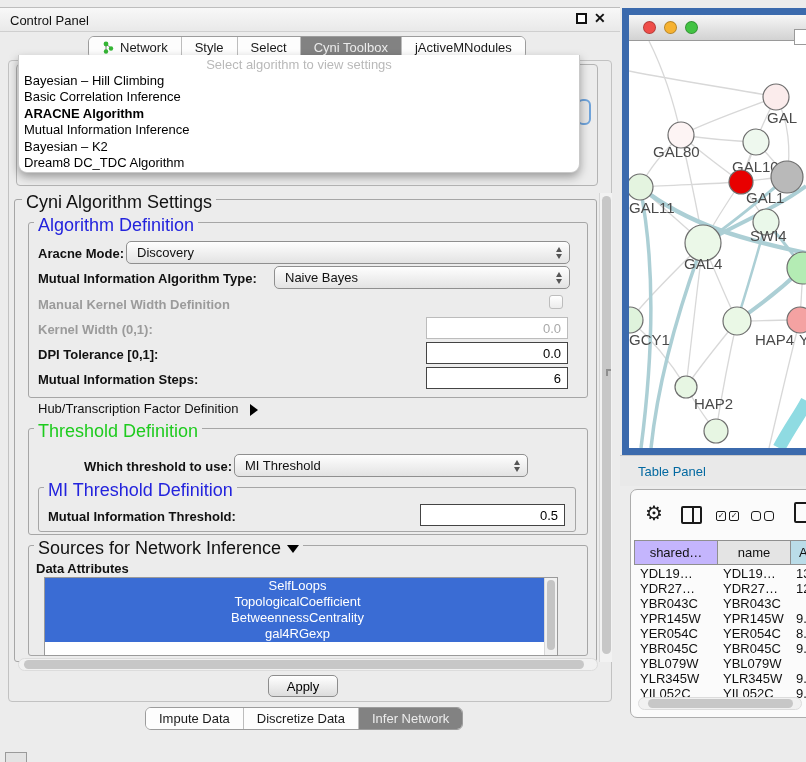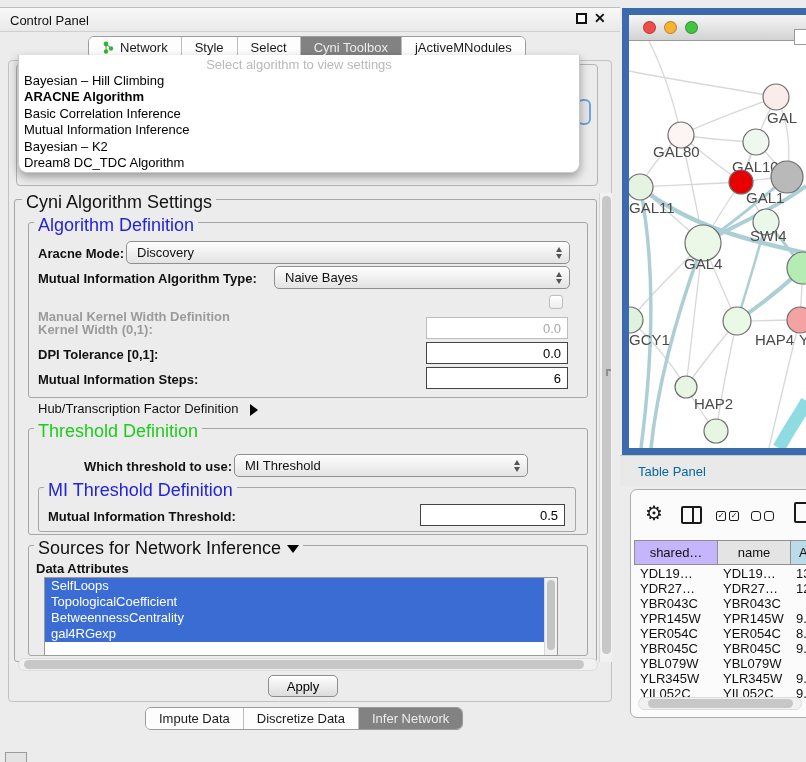--- a/index.html
+++ b/index.html
@@ -55,21 +55,21 @@
 
   .checkbox { width:14px; height:14px; border:1px solid #bdbdbd; border-radius:3px; background:linear-gradient(#fff,#ececec); }
 
   .exp-right { display:inline-block; width:0; height:0; border-top:6px solid transparent; border-bottom:6px solid transparent;
                border-left:8px solid #000; margin-left:8px; vertical-align:middle; }
   .exp-down { display:inline-block; width:0; height:0; border-left:6px solid transparent; border-right:6px solid transparent;
               border-top:8px solid #000; margin-left:6px; vertical-align:middle; }
 
   #attr-list { left:44px; top:577px; width:514px; height:79px; background:#fff; border:1px solid #9a9a9a; overflow:hidden; }
   .attr-item { height:16px; line-height:16px; font-size:13px; color:#fff; background:#3a6cd4; padding-left:6px;
-               width:calc(100% - 13px); white-space:nowrap; }
+               width:calc(100% - 13px); white-space:nowrap;text-align:center; }
   #attr-vscroll { position:absolute; right:0; top:0; width:13px; height:100%; background:#f1f1f1; border-left:1px solid #d8d8d8; }
   #attr-thumb { position:absolute; left:2px; top:2px; width:8px; height:70px; background:#c4c4c4; border-radius:4px; }
 
   .scroll-track-v { background:#f2f2f2; border-left:1px solid #d6d6d6; }
   .scroll-thumb { background:#c7c7c7; border-radius:5px; }
   .scroll-track-h { background:#f1f1f1; border:1px solid #dcdcdc; border-radius:7px; }
 
   #apply-btn { left:268px; top:675px; width:70px; height:22px; border:1px solid #8d8d8d; border-radius:5px;
                background:linear-gradient(#ffffff,#dcdcdc); font-size:13px; display:flex; align-items:center; justify-content:center; }
 
@@ -136,22 +136,22 @@
 
   <div class="abs" id="cp-main"></div>
 
   <div class="abs" id="under-group"></div>
   <div class="abs" id="under-combo"></div>
 
   <div class="abs" id="algo-popup">
     <div id="algo-placeholder">Select algorithm to view settings</div>
     <div id="algo-items">
         <div class="algo-item">Bayesian – Hill Climbing</div>
+        <div class="algo-item">Basic Correlation Inference</div>
         <div class="algo-item sel">ARACNE Algorithm</div>
-        <div class="algo-item">Basic Correlation Inference</div>
         <div class="algo-item">Mutual Information Inference</div>
         <div class="algo-item">Bayesian – K2</div>
         <div class="algo-item">Dream8 DC_TDC Algorithm</div>
       </div>
   </div>
 
   <div class="abs scroll-track-v" style="left:599px; top:193px; width:13px; height:469px;">
     <div class="scroll-thumb abs" style="left:2px; top:3px; width:9px; height:458px;"></div>
   </div>
 
@@ -172,21 +172,21 @@
 
   <div class="abs lbl b" style="left:38px; top:271px;">Mutual Information Algorithm Type:</div>
   <div class="abs combobox" style="left:274px; top:266px; width:296px; height:23px;text-align:center;">
     <span>Naive Bayes</span>
     <span class="stepper">
         <span class="tri-up"></span>
         <span class="tri-dn"></span>
       </span>
   </div>
 
-  <div class="abs lbl b dis" style="left:38px; top:309px;">Manual Kernel Width Definition</div>
+  <div class="abs lbl b dis" style="left:38px; top:297px;">Manual Kernel Width Definition</div>
   <div class="abs checkbox" style="left:549px; top:295px;"></div>
 
   <div class="abs lbl b dis" style="left:38px; top:322px;">Kernel Width (0,1):</div>
   <div class="abs tinput dis" style="left:426px; top:317px; width:142px; height:22px;">
     <span>0.0</span>
   </div>
 
   <div class="abs lbl b" style="left:38px; top:347px;">DPI Tolerance [0,1]:</div>
   <div class="abs tinput" style="left:426px; top:342px; width:142px; height:22px;">
     <span>0.0</span>

